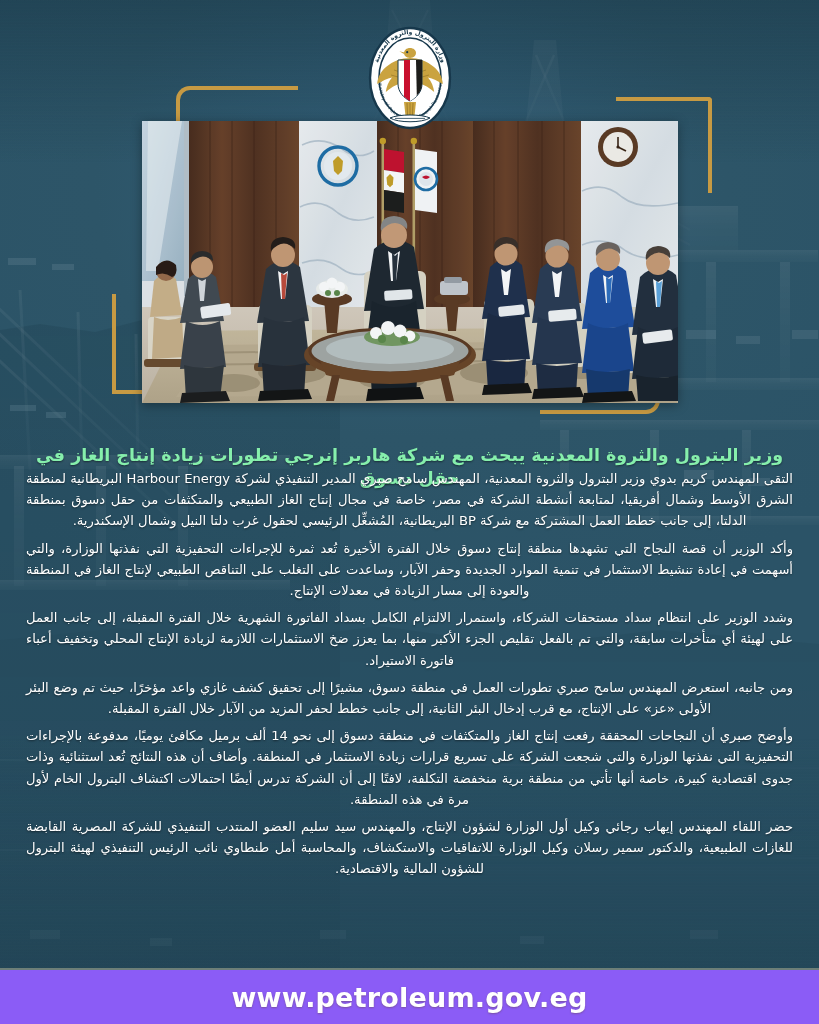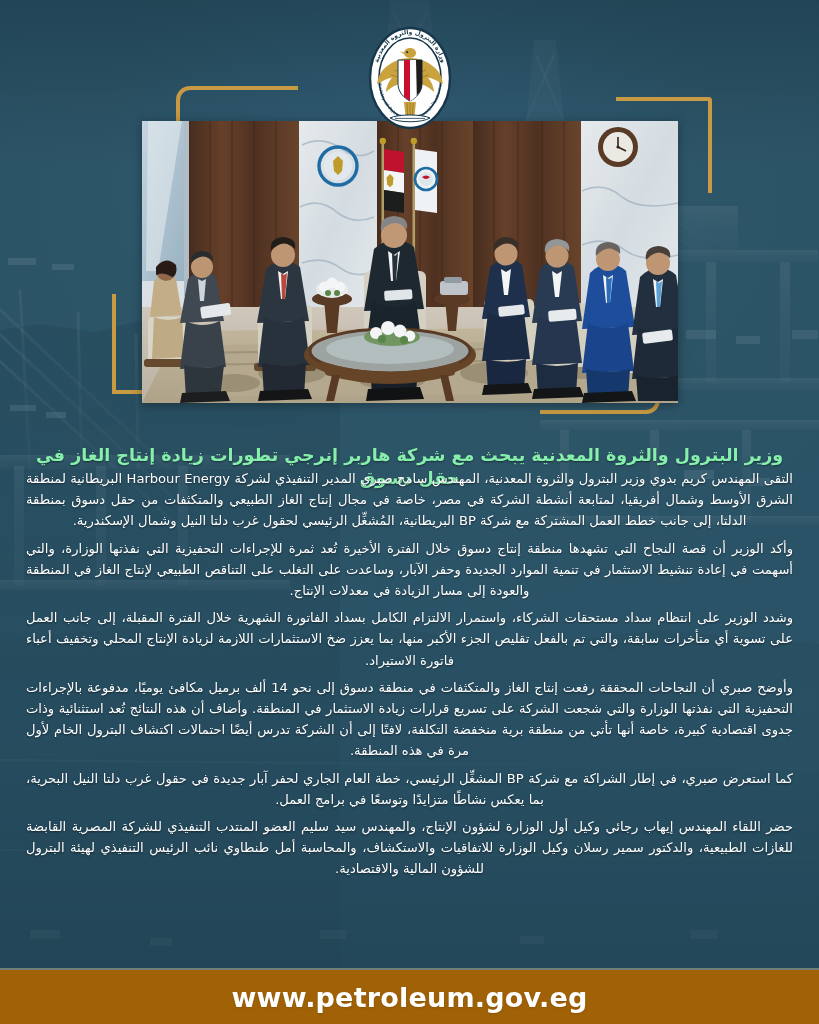--- a/index.html
+++ b/index.html
@@ -103,21 +103,21 @@
     text-align:justify;
     text-align-last:center;
     text-shadow:0 1px 2px rgba(0,0,0,.5);
   }
   .body-copy p{margin:0 0 6px 0;}
   .body-copy p:last-child{margin-bottom:12px;}
 
   
   .footer{
     position:absolute;left:0;right:0;bottom:0;height:54px;z-index:8;
-    background:#a16207;
+    background:#8b5cf6;
     display:flex;align-items:center;justify-content:center;
     border-top:2px solid #6d7f78;
   }
   .footer-url{
     color:#ffffff;font-size:27px;font-weight:bold;
     letter-spacing:.2px;direction:ltr;
     font-family:"DejaVu Sans","Liberation Sans",sans-serif;
     text-shadow:0 1px 2px rgba(90,62,10,.35);
   }
 </style>
@@ -544,21 +544,21 @@
       <rect x="0" y="0" width="536" height="282" fill="#1a3a4d" opacity=".05"></rect>
     </svg>
   </div>
 </div>
 
 <h1 class="title">وزير البترول والثروة المعدنية يبحث مع شركة هاربر إنرجي تطورات زيادة إنتاج الغاز في حقل دسوق</h1>
 
 <div class="body-copy">
   <p>التقى المهندس كريم بدوي وزير البترول والثروة المعدنية، المهندس سامح صبري المدير التنفيذي لشركة Harbour Energy البريطانية لمنطقة الشرق الأوسط وشمال أفريقيا، لمتابعة أنشطة الشركة في مصر، خاصة في مجال إنتاج الغاز الطبيعي والمتكثفات من حقل دسوق بمنطقة الدلتا، إلى جانب خطط العمل المشتركة مع شركة BP البريطانية، المُشغِّل الرئيسي لحقول غرب دلتا النيل وشمال الإسكندرية.</p>
   <p>وأكد الوزير أن قصة النجاح التي تشهدها منطقة إنتاج دسوق خلال الفترة الأخيرة تُعد ثمرة للإجراءات التحفيزية التي نفذتها الوزارة، والتي أسهمت في إعادة تنشيط الاستثمار في تنمية الموارد الجديدة وحفر الآبار، وساعدت على التغلب على التناقص الطبيعي لإنتاج الغاز في المنطقة والعودة إلى مسار الزيادة في معدلات الإنتاج.</p>
-  <p>وشدد الوزير على انتظام سداد مستحقات الشركاء، واستمرار الالتزام الكامل بسداد الفاتورة الشهرية خلال الفترة المقبلة، إلى جانب العمل على تسوية أي متأخرات سابقة، والتي تم بالفعل تقليص الجزء الأكبر منها، بما يعزز ضخ الاستثمارات اللازمة لزيادة الإنتاج المحلي وتخفيف أعباء فاتورة الاستيراد.</p>
+  <p>وشدد الوزير على انتظام سداد مستحقات الشركاء، واستمرار الالتزام الكامل بسداد الفاتورة الشهرية خلال الفترة المقبلة، إلى جانب العمل على لهيئة أي متأخرات سابقة، والتي تم بالفعل تقليص الجزء الأكبر منها، بما يعزز ضخ الاستثمارات اللازمة لزيادة الإنتاج المحلي وتخفيف أعباء فاتورة الاستيراد.</p>
+  <p>ومن جانبه، استعرض المهندس سامح صبري تطورات العمل في منطقة دسوق، مشيرًا إلى تحقيق كشف غازي واعد مؤخرًا، حيث تم وضع البئر الأولى «عز» على الإنتاج، مع قرب إدخال البئر الثانية، إلى جانب خطط لحفر المزيد من الآبار خلال الفترة المقبلة.</p>
   <p>وأوضح صبري أن النجاحات المحققة رفعت إنتاج الغاز والمتكثفات في منطقة دسوق إلى نحو 14 ألف برميل مكافئ يوميًا، مدفوعة بالإجراءات التحفيزية التي نفذتها الوزارة والتي شجعت الشركة على تسريع قرارات زيادة الاستثمار في المنطقة. وأضاف أن هذه النتائج تُعد استثنائية وذات جدوى اقتصادية كبيرة، خاصة أنها تأتي من منطقة برية منخفضة التكلفة، لافتًا إلى أن الشركة تدرس أيضًا احتمالات اكتشاف البترول الخام لأول مرة في هذه المنطقة.</p>
-  <p>كما استعرض صبري، في إطار الشراكة مع شركة BP المشغِّل الرئيسي، خطة العام الجاري لحفر آبار جديدة في حقول غرب دلتا النيل البحرية، بما يعكس نشاطًا متزايدًا وتوسعًا في برامج العمل.</p>
   <p>حضر اللقاء المهندس إيهاب رجائي وكيل أول الوزارة لشؤون الإنتاج، والمهندس سيد سليم العضو المنتدب التنفيذي للشركة المصرية القابضة للغازات الطبيعية، والدكتور سمير رسلان وكيل الوزارة للاتفاقيات والاستكشاف، والمحاسبة أمل طنطاوي نائب الرئيس التنفيذي لهيئة البترول للشؤون المالية والاقتصادية.</p>
 </div>
 
 <div class="footer">
   <span class="footer-url">www.petroleum.gov.eg</span>
 </div>
 
 </body></html>

